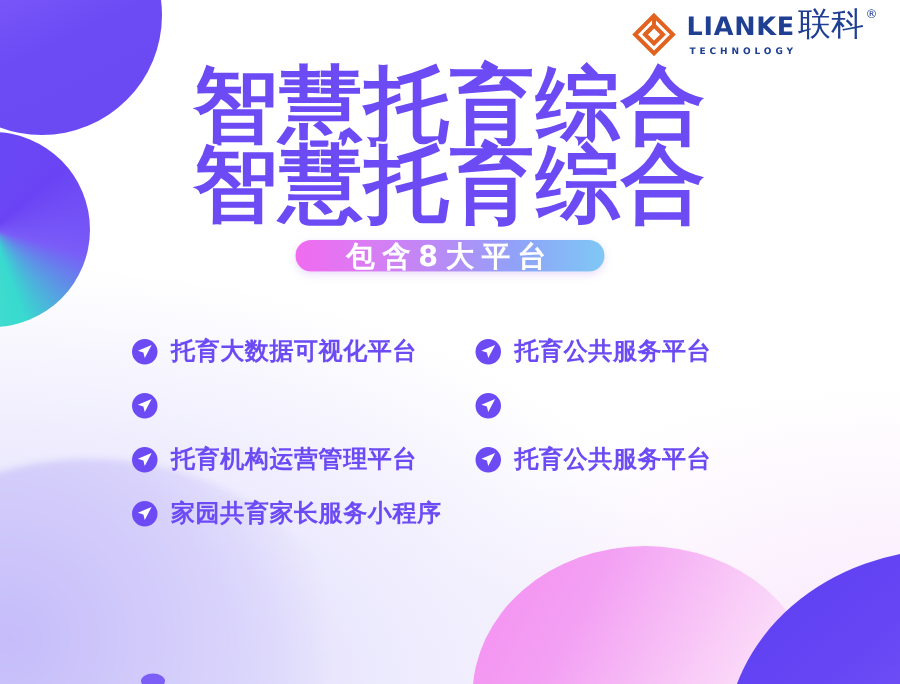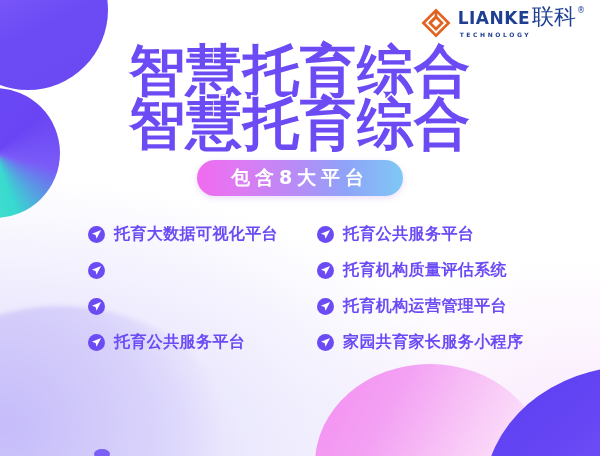--- a/index.html
+++ b/index.html
@@ -116,21 +116,21 @@
       -2px 2px 0 rgba(255,255,255,.9);
   }
 
   
   .badge-wrap{
     position:absolute;left:0;right:0;top:160px;
     display:flex;justify-content:center;
   }
   .badge{
     display:inline-flex;align-items:center;justify-content:center;
-    height:36px;padding:0 34px;
+    height:21px;padding:0 34px;
     border-radius:18px;
     background:linear-gradient(90deg,#f06bf0 0%,#dc7bf3 22%,#b48df6 50%,#8fa3f8 72%,#7fc8f5 100%);
     color:#ffffff;
     font-family:"DejaVu Sans",sans-serif;
     font-size:19px;font-weight:bold;
     letter-spacing:5px;
     box-shadow:0 2px 6px rgba(170,120,230,.25);
   }
 
   
@@ -224,28 +224,20 @@
             <path d="M22 2 L2 10.5 L10 13 L12 21 Z" fill="#ffffff"></path>
           </svg>
         </span>
       </div>
       <div class="feature">
         <span class="bullet">
           <svg viewBox="0 0 24 24" width="11" height="11" aria-hidden="true">
             <path d="M22 2 L2 10.5 L10 13 L12 21 Z" fill="#ffffff"></path>
           </svg>
         </span>
-        <span class="feature-label">托育机构质量评估系统</span>
-      </div>
-      <div class="feature">
-        <span class="bullet">
-          <svg viewBox="0 0 24 24" width="11" height="11" aria-hidden="true">
-            <path d="M22 2 L2 10.5 L10 13 L12 21 Z" fill="#ffffff"></path>
-          </svg>
-        </span>
       </div>
       <div class="feature">
         <span class="bullet">
           <svg viewBox="0 0 24 24" width="11" height="11" aria-hidden="true">
             <path d="M22 2 L2 10.5 L10 13 L12 21 Z" fill="#ffffff"></path>
           </svg>
         </span>
         <span class="feature-label">托育机构运营管理平台</span>
       </div>
       <div class="feature">

